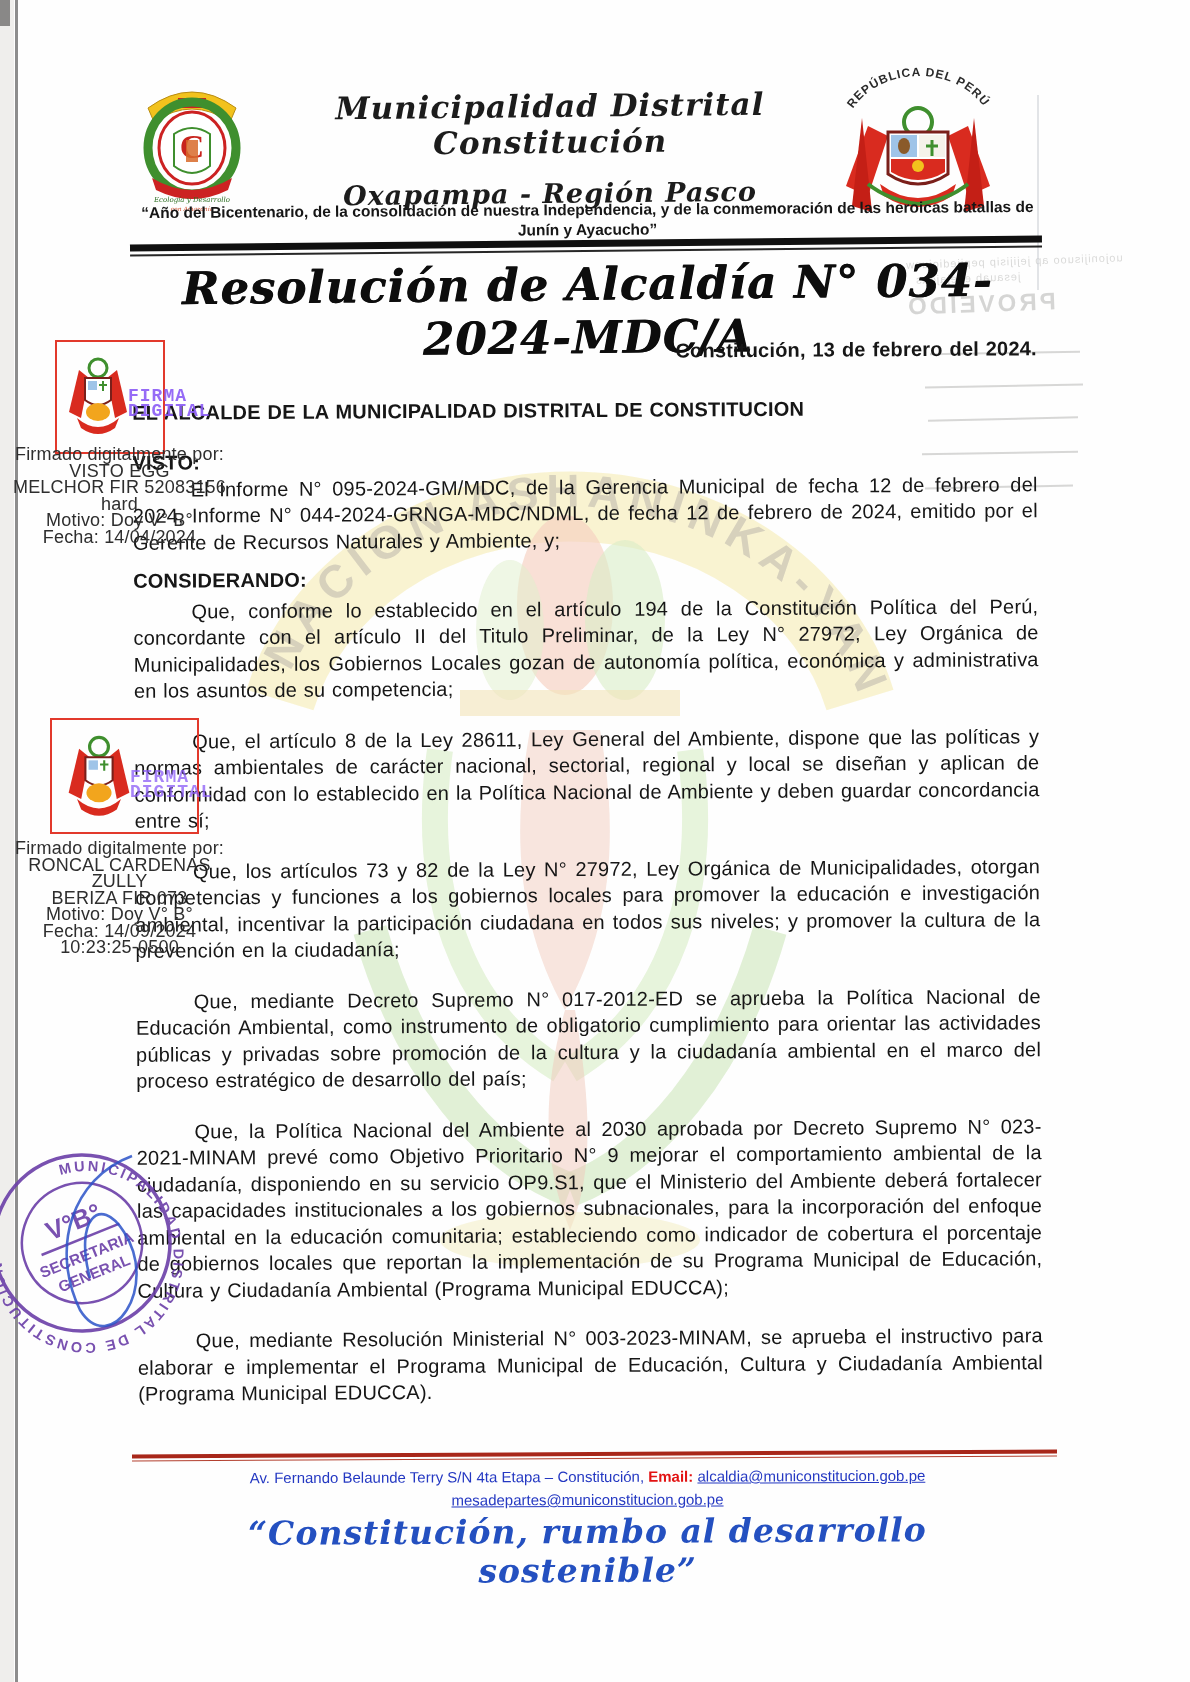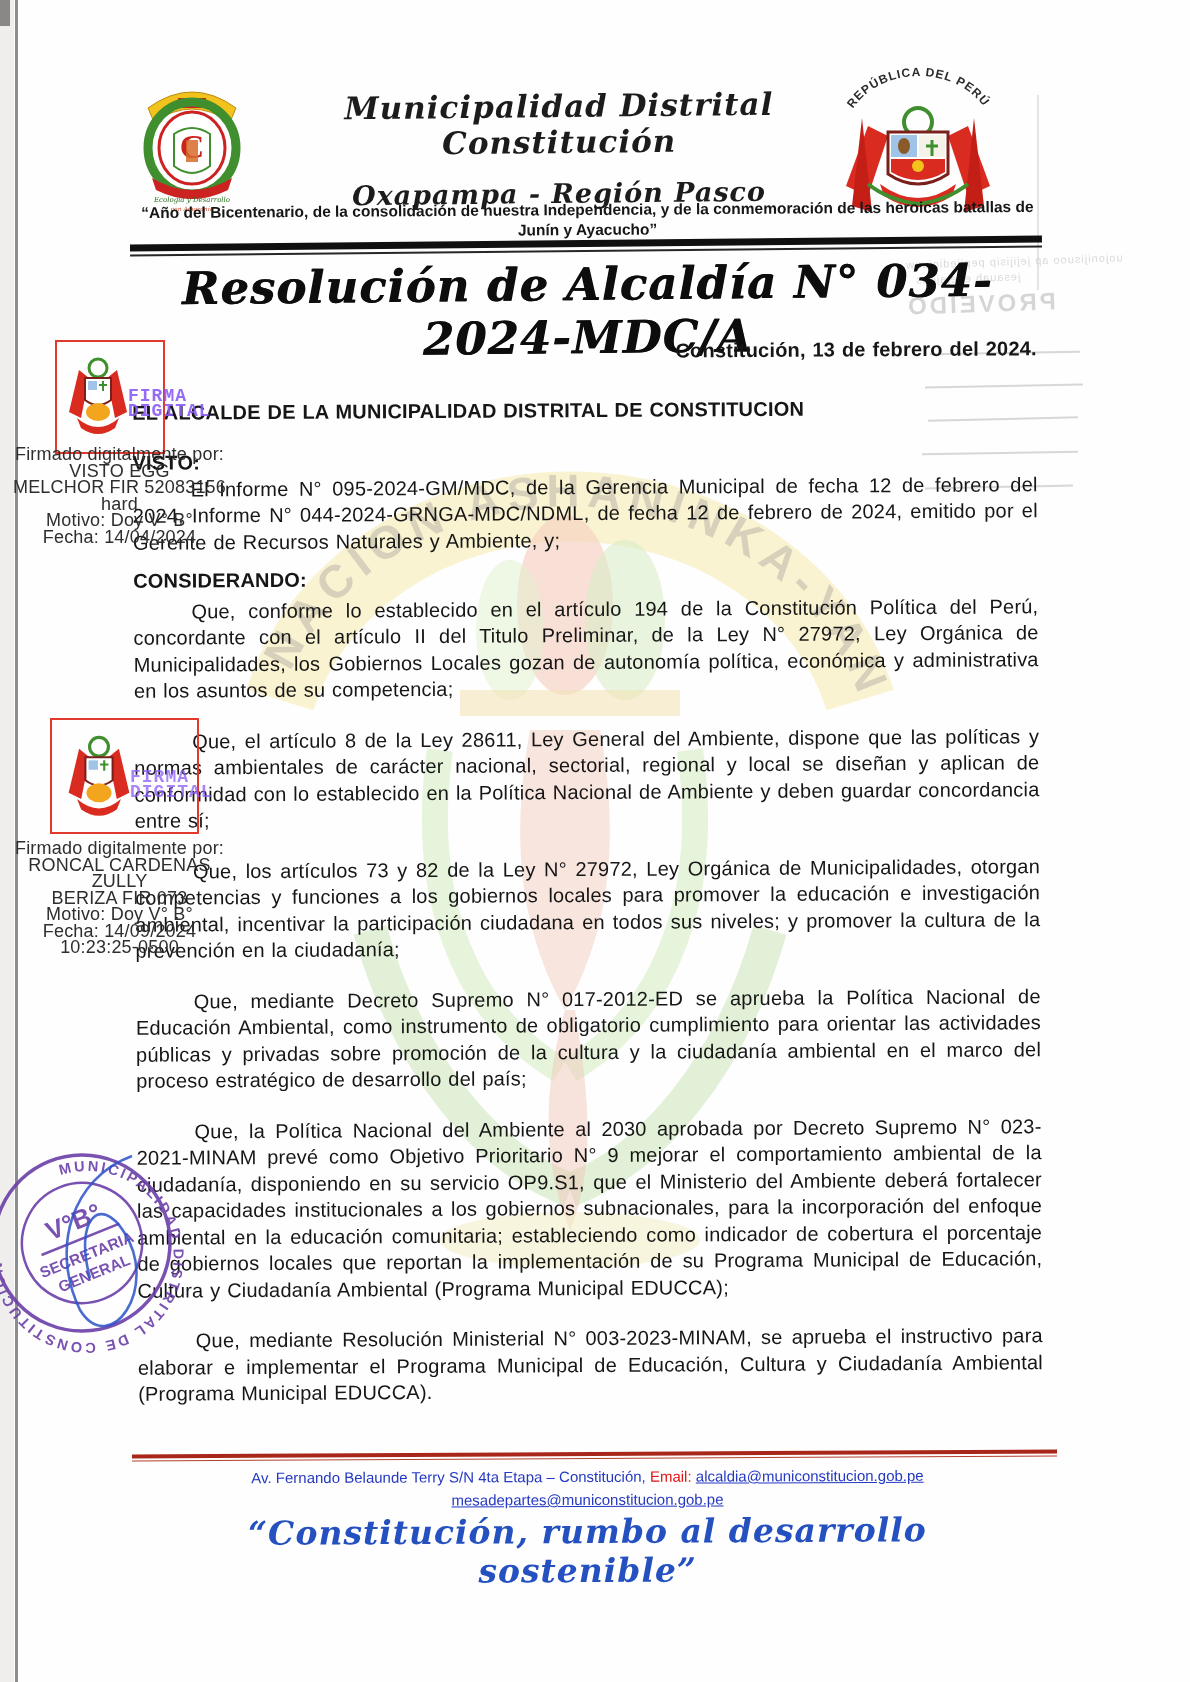--- a/index.html
+++ b/index.html
@@ -24,21 +24,21 @@
   }
   .ghost-small{
     position:absolute;color:#c2c2c0;transform:scaleX(-1) rotate(2deg);
     opacity:.6;font-size:11px;letter-spacing:1px;z-index:1;white-space:nowrap;
   }
   .ghost-line{position:absolute;height:2px;background:#bdbdbb;opacity:.6;z-index:1;}
   .ghost-vline{position:absolute;width:2px;background:#c6cad0;opacity:.5;z-index:1;}
 
   
   .muni-logo{position:absolute;left:128px;top:82px;width:128px;height:132px;z-index:2;}
-  .org-block{position:absolute;left:289px;top:88px;width:540px;text-align:center;z-index:2;}
+  .org-block{position:absolute;left:280px;top:88px;width:540px;text-align:center;z-index:2;}
   .org-name{
     font-family:"DejaVu Serif",serif;font-style:italic;font-weight:bold;
     font-size:31px;color:#1c1c1c;letter-spacing:1px;transform:rotate(-0.6deg);
   }
   .org-region{
     font-family:"DejaVu Serif",serif;font-style:italic;font-weight:bold;
     font-size:27px;color:#1c1c1c;margin-top:18px;letter-spacing:1px;transform:rotate(-0.6deg);
   }
   .peru-arms{position:absolute;left:828px;top:66px;width:180px;height:156px;z-index:2;}
   .motto{
@@ -86,21 +86,21 @@
   .round-stamp{position:absolute;left:-18px;top:1128px;width:230px;height:230px;z-index:4;}
 
   
   .footer-rule{position:absolute;left:132px;top:1452px;width:925px;z-index:2;transform:rotate(-0.3deg);}
   .footer-rule .r1{height:4px;background:#a8271a;}
   .footer-rule .r2{height:1px;background:#b3402f;margin-top:2px;}
   .footer-line1{
     position:absolute;left:135px;top:1468px;width:905px;text-align:center;z-index:2;
     font-size:15px;color:#2438c2;transform:rotate(-0.2deg);
   }
-  .footer-line1 .email-label{color:#e21212;font-weight:normal;}
+  .footer-line1 .email-label{color:#e21212;font-weight:bold;}
   .footer-line1 a,.footer-line2 a{color:#2438c2;text-decoration:underline;}
   .footer-line2{
     position:absolute;left:135px;top:1491px;width:905px;text-align:center;z-index:2;
     font-size:15px;color:#2438c2;transform:rotate(-0.2deg);
   }
   .slogan{
     position:absolute;left:135px;top:1512px;width:905px;text-align:center;z-index:2;
     font-family:"DejaVu Serif",serif;font-style:italic;font-weight:bold;
     font-size:33px;color:#2450c0;transform:rotate(-0.3deg);letter-spacing:1px;
   }

